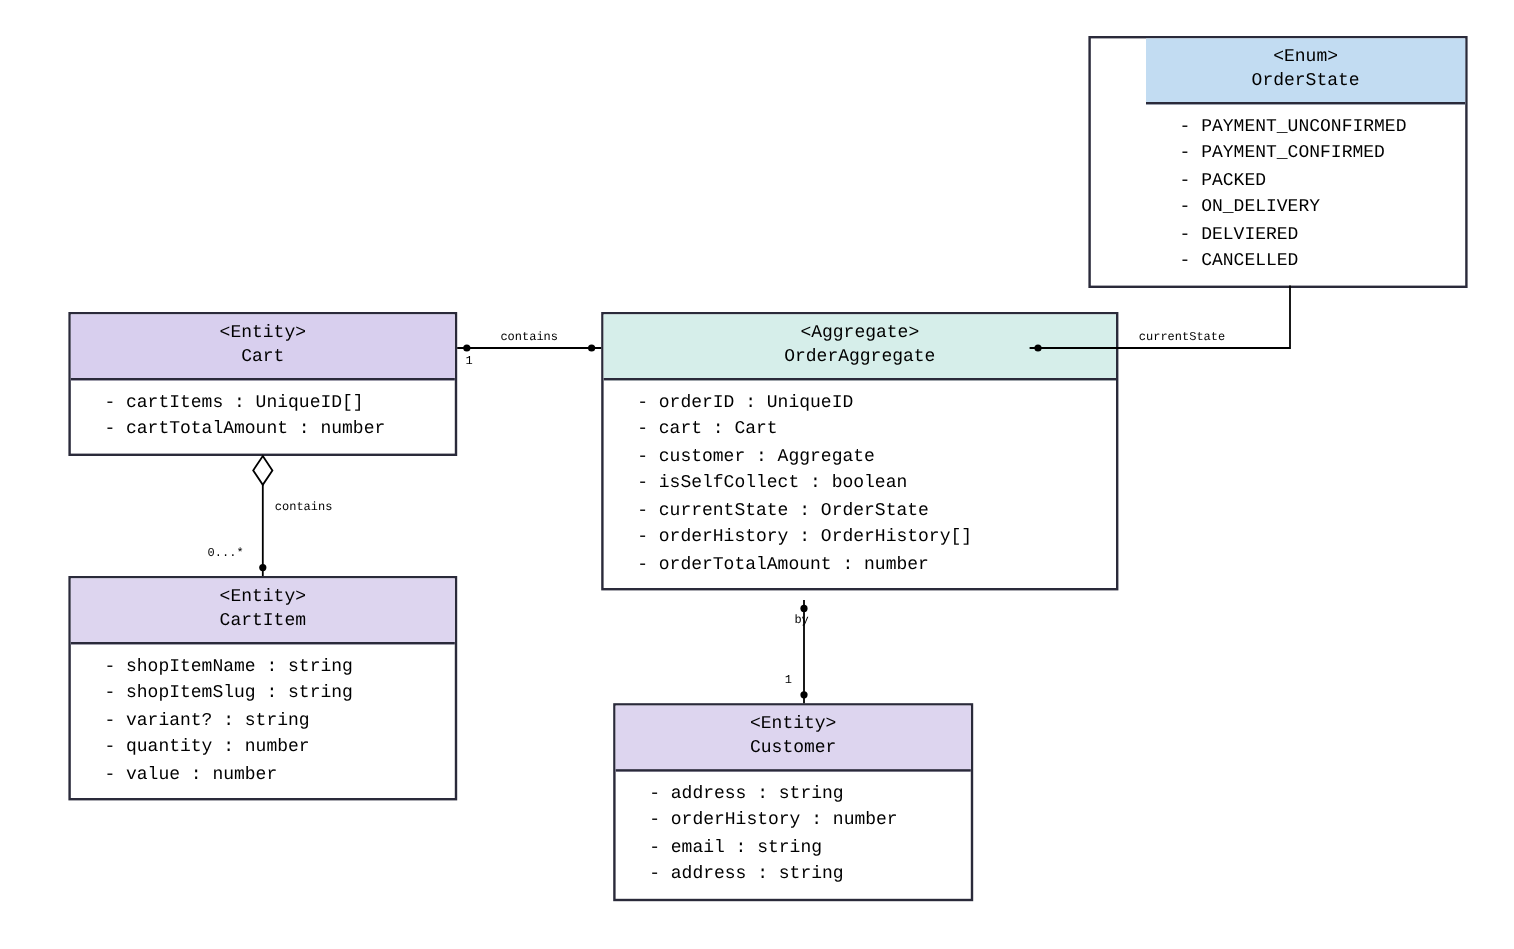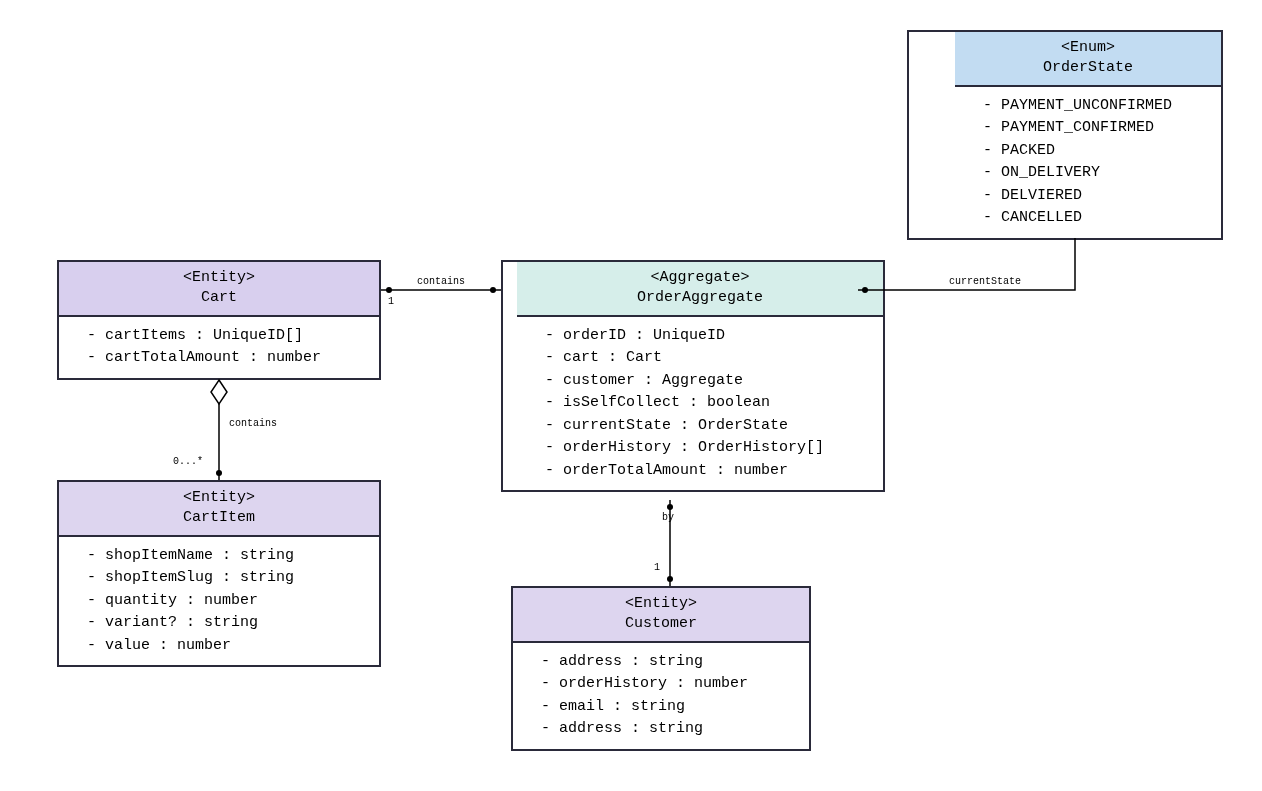--- a/index.html
+++ b/index.html
@@ -86,27 +86,27 @@
   </div>
 
   <div class="box" style="left:57px; top:480px; width:324px;">
     <div class="box-header hdr-lavender-lt">
       <span class="stereotype">&lt;Entity&gt;</span>
       <span class="classname">CartItem</span>
     </div>
     <div class="box-body">
       <div class="row">- shopItemName : string</div>
       <div class="row">- shopItemSlug : string</div>
+      <div class="row">- variant? : string</div>
       <div class="row">- quantity : number</div>
-      <div class="row">- variant? : string</div>
       <div class="row">- value : number</div>
     </div>
   </div>
 
-  <div class="box" style="left:501px; top:260px; width:384px;padding-left:14px;">
+  <div class="box" style="left:501px; top:260px; width:431px;">
     <div class="box-header hdr-mint">
       <span class="stereotype">&lt;Aggregate&gt;</span>
       <span class="classname">OrderAggregate</span>
     </div>
     <div class="box-body">
       <div class="row">- orderID : UniqueID</div>
       <div class="row">- cart : Cart</div>
       <div class="row">- customer : Aggregate</div>
       <div class="row">- isSelfCollect : boolean</div>
       <div class="row">- currentState : OrderState</div>

